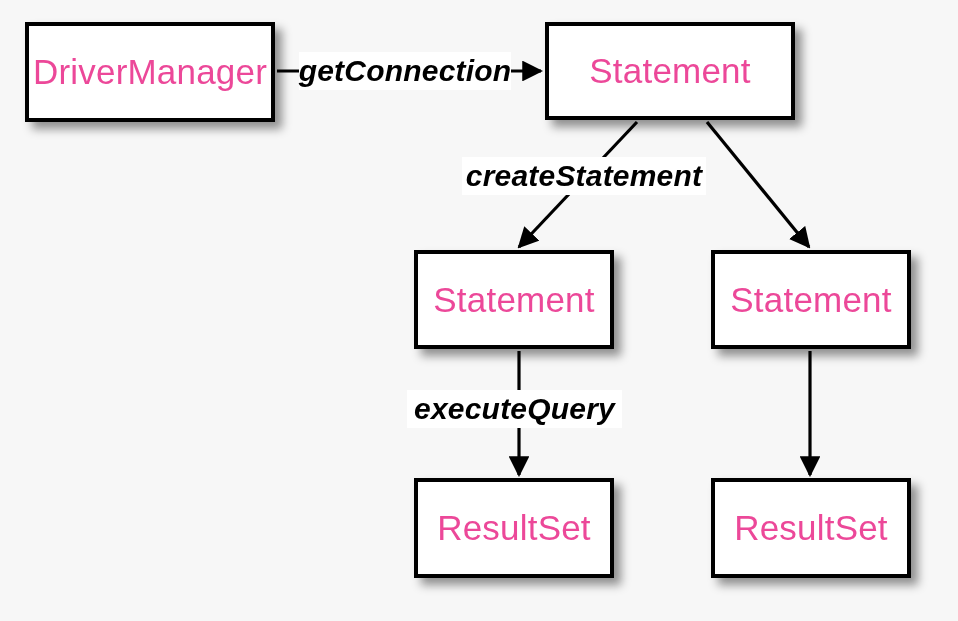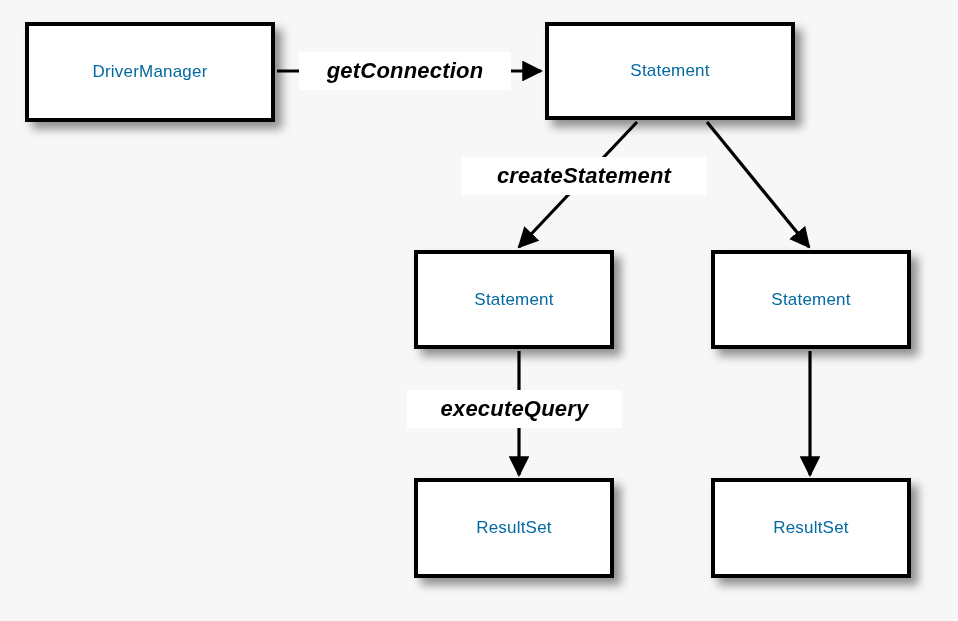--- a/index.html
+++ b/index.html
@@ -35,35 +35,35 @@
     background: #ffffff;
     border: 4px solid #000000;
     box-shadow: 7px 7px 9px rgba(0,0,0,0.42);
     display: flex;
     align-items: center;
     justify-content: center;
     z-index: 3;
   }
   .node-label {
     font-family: "Liberation Sans", sans-serif;
-    font-size: 17px;
+    font-size: 35px;
     font-weight: 400;
     letter-spacing: 0.2px;
-    color: #0369a1;
+    color: #ec4899;
     white-space: nowrap;
   }
   
   .edge-label {
     position: absolute;
     background: #ffffff;
     color: #000000;
     font-family: "Liberation Sans", sans-serif;
     font-style: italic;
     font-weight: 700;
-    font-size: 22px;
+    font-size: 30px;
     letter-spacing: 0.2px;
     white-space: nowrap;
     display: flex;
     align-items: center;
     justify-content: center;
     z-index: 4;
   }
 
   
   #node-drivermanager { left: 25px;  top: 22px;  width: 250px; height: 100px; }

